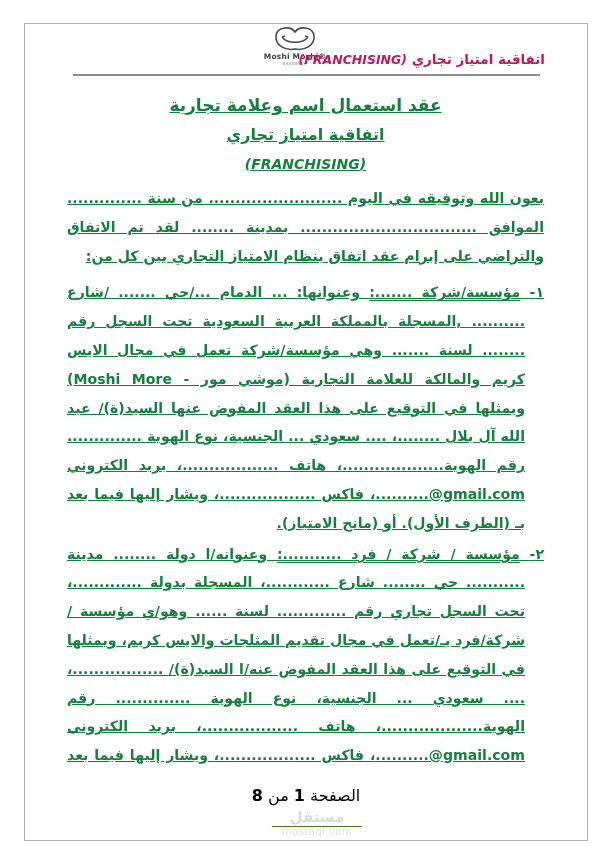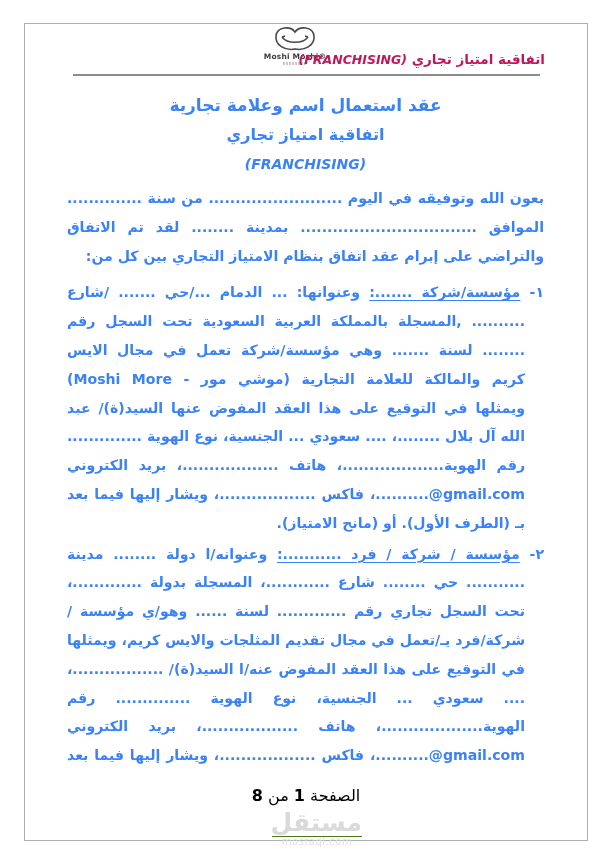--- a/index.html
+++ b/index.html
@@ -19,42 +19,42 @@
   .brand{font-size:7.5px;font-weight:700;color:#3c3c3c;letter-spacing:.2px;line-height:8px;}
   .tagline-bar{width:24px;height:3px;margin:1px auto 0;
     background:repeating-linear-gradient(90deg,#c9c9c9 0 2px,#ffffff 2px 3px);}
   .header-title{
     position:absolute;right:42px;top:27px;direction:rtl;color:#be185d;
     font-size:13.5px;font-weight:700;white-space:nowrap;
   }
   .header-title .en{font-style:italic;font-size:12.5px;}
   .header-rule{position:absolute;left:48px;top:50px;width:467px;height:2px;background:#8c8c8c;}
   
-  .content{position:relative;padding:0 43px 0 42px;direction:rtl;color:#3b82f6;height:750px;overflow:hidden;}
+  .content{position:relative;padding:0 43px 0 42px;direction:rtl;color:#15803d;height:750px;overflow:hidden;text-decoration:underline;}
   .title-block{margin-top:69px;text-align:center;font-weight:700;}
   .t1{font-size:17px;line-height:24px;}
   .t2{font-size:16px;line-height:23px;margin-top:6px;}
   .t3{font-size:14px;line-height:20px;margin-top:8px;font-style:italic;}
   
   .bodytext{font-size:14.1px;line-height:28.8px;font-weight:700;text-align:justify;}
   p.para{margin:10px 0 8px 0;}
   .party{margin:2px 0 0 0;padding-right:19px;text-indent:-19px;}
   .party .lead{text-decoration:underline;text-underline-offset:3px;}
   
   .footer{
     position:absolute;left:0;top:762px;width:100%;text-align:center;direction:rtl;
     font-size:16px;color:#000;font-weight:400;
   }
   .footer .num{font-weight:700;}
   
   .watermark{
     position:absolute;left:272px;top:810px;width:90px;text-align:center;
     color:#dadada;z-index:6;line-height:1;direction:rtl;
   }
-  .watermark .wm-ar{font-size:25px;font-weight:700;letter-spacing:.5px;}
+  .watermark .wm-ar{font-size:15px;font-weight:700;letter-spacing:.5px;}
   .watermark .wm-en{font-size:10px;font-weight:400;direction:ltr;color:#e0e0e0;
     border-top:1px solid #4d7c0f;margin-top:1px;letter-spacing:.5px;}
 </style>
 </head>
 <body>
 
 <div class="canvas">
   <div class="page">
 
     <div class="logo">

